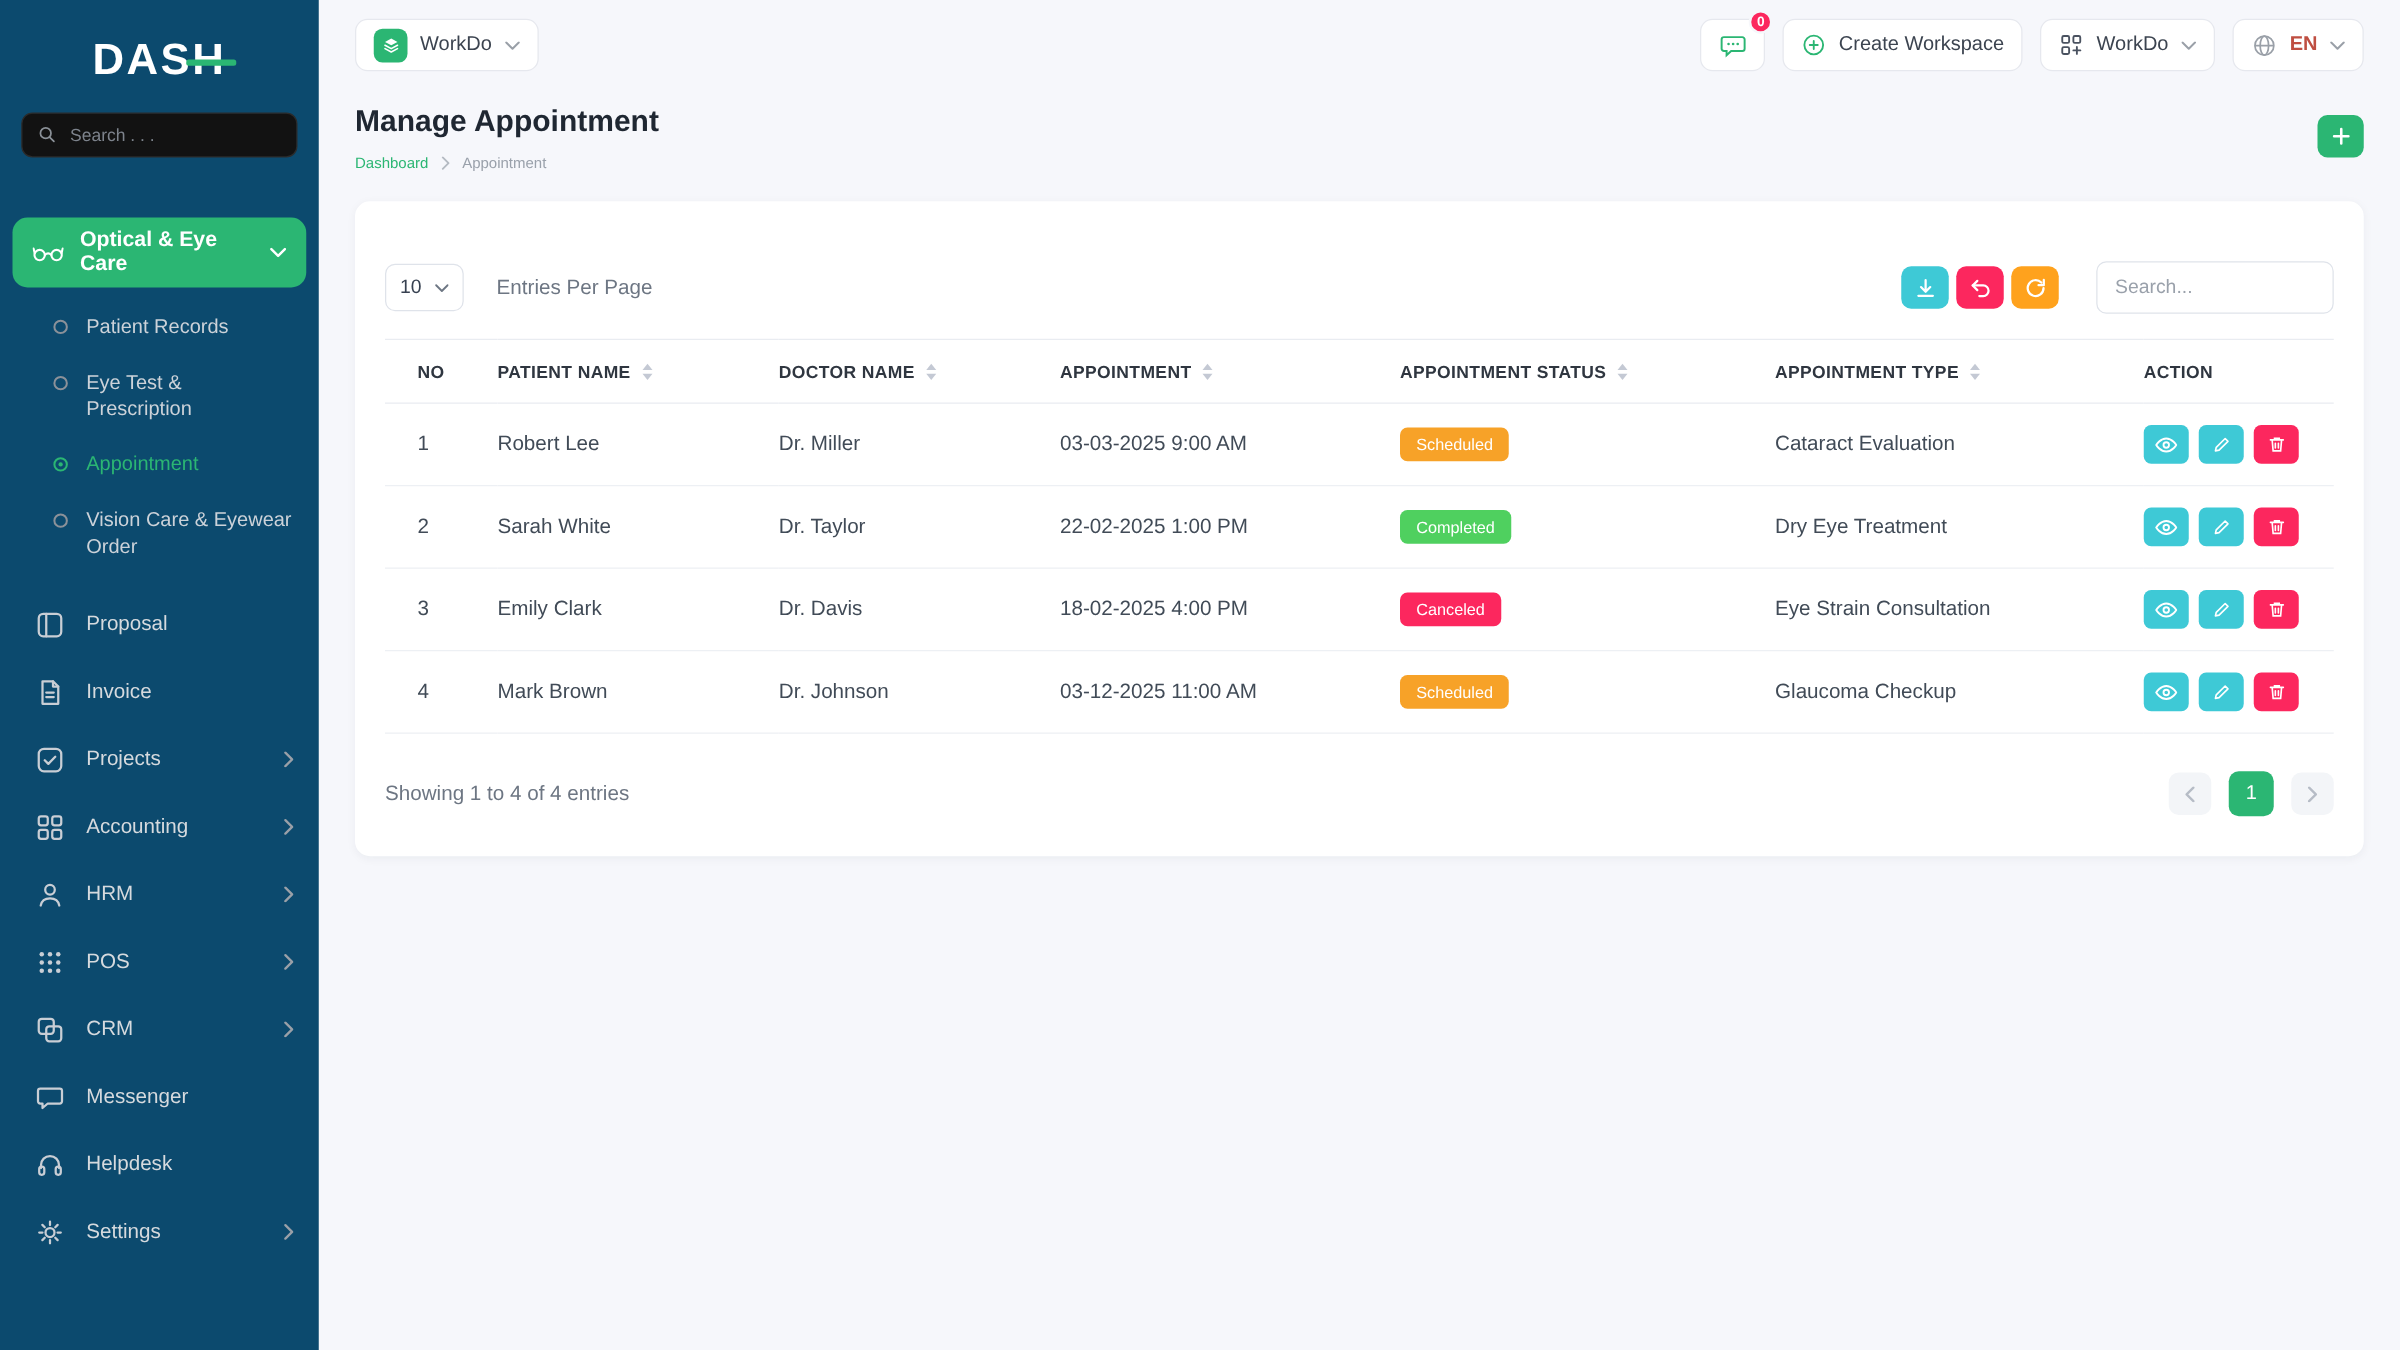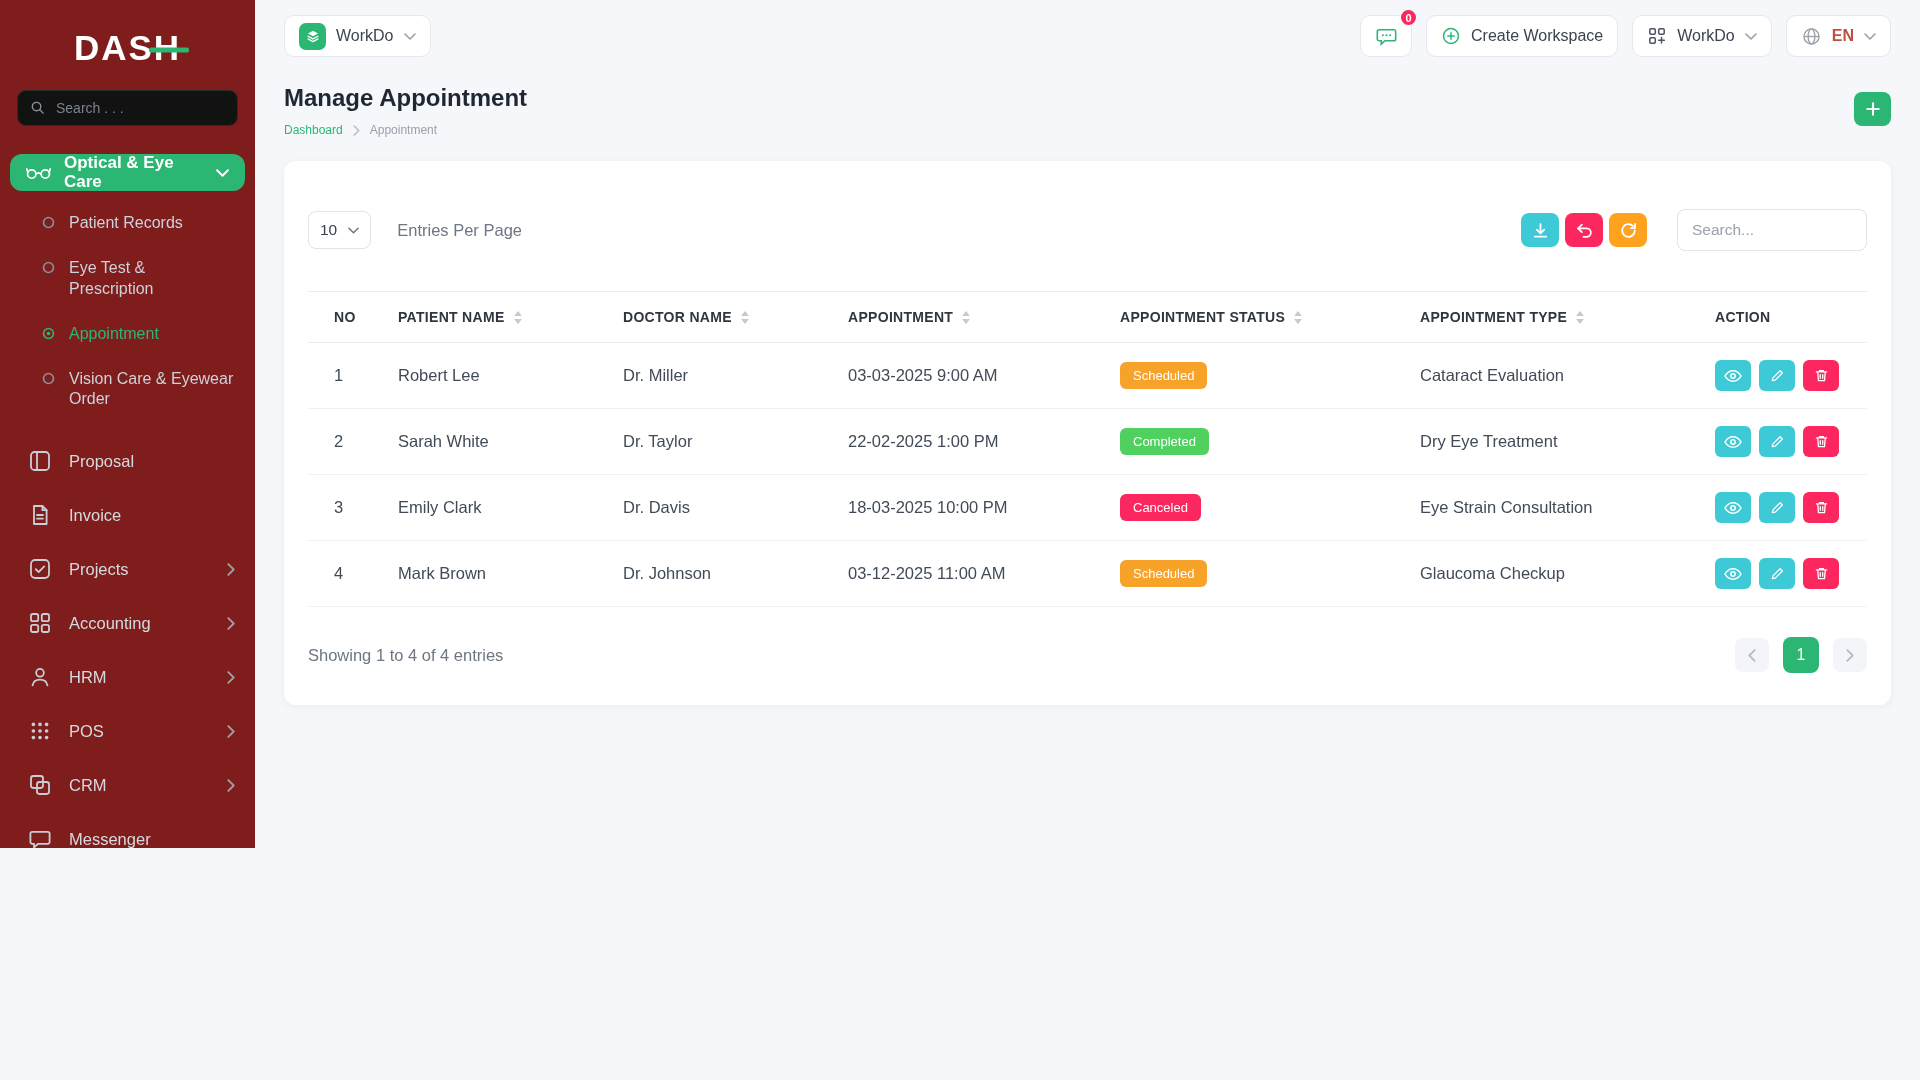--- a/index.html
+++ b/index.html
@@ -6,22 +6,22 @@
   html, body { margin: 0; padding: 0; width: 1920px; height: 1080px; overflow: hidden; }
   body {
     font-family: "Liberation Sans", sans-serif;
     background: #f6f7fb;
     color: #3c4450;
   }
   .app { display: flex; width: 1920px; height: 1080px; }
 
   
   .sidebar {
-    width: 255px; min-width: 255px; height: 848px;
-    background: #7f1d1d; overflow: hidden;
+    width: 255px; min-width: 255px; height: 1080px;
+    background: #0c4a6e; overflow: hidden;
     display: flex; flex-direction: column;
   }
   .logo {
     padding: 28px 0 12px; text-align: center;
     color: #fff; font-weight: 800; font-size: 35px; letter-spacing: 2px;
   }
   .logo .logo-text { position: relative; display: inline-block; }
   .logo .logo-text::after {
     content: ""; position: absolute; right: -8px; top: 54%;
     width: 40px; height: 5px; background: var(--accent, #2bb673);
@@ -145,21 +145,21 @@
   .tool-btn.undo { background: var(--pink, #fc275e); }
   .tool-btn.refresh { background: var(--orange, #ffa21d); }
   .table-search {
     margin-left: 24px; width: 190px; height: 42px;
     border: 1px solid #dfe3ea; border-radius: 8px;
     padding: 0 14px; font-size: 15.5px; color: #374151;
     font-family: "Liberation Sans", sans-serif; outline: none; background: #fff;
   }
   .table-search::placeholder { color: #9aa1ab; }
 
-  .table-wrap { margin-top: 40px; }
+  .table-wrap { margin-top: 20px; }
   table { width: 100%; border-collapse: collapse; table-layout: fixed; }
   thead th {
     text-align: left; font-size: 14px; font-weight: 700; color: #2f3640;
     letter-spacing: 0.3px; padding: 17px 8px 17px 0;
     border-top: 1px solid #e9ecf1; border-bottom: 1px solid #e9ecf1;
   }
   thead th .th-inner { display: inline-flex; align-items: center; gap: 9px; }
   th:first-child, td:first-child { padding-left: 26px; }
   tbody td {
     font-size: 16.5px; color: #414b57; padding: 17px 8px 17px 0;
@@ -650,21 +650,21 @@
                         </g>
                       </svg>
                     </div>
                 </div>
               </td>
             </tr>
             <tr>
               <td>3</td>
               <td>Emily Clark</td>
               <td>Dr. Davis</td>
-              <td>18-03-2025 10:00 PM</td>
+              <td>18-02-2025 4:00 PM</td>
               <td><span class="status-badge" style="background-color: rgb(252, 39, 94);">Canceled</span></td>
               <td>Eye Strain Consultation</td>
               <td>
                 <div class="row-actions">
                   <div class="action-btn view">
                       <svg viewBox="0 0 18 14" width="18" height="14">
                         <path d="M1 7s3-5.2 8-5.2S17 7 17 7s-3 5.2-8 5.2S1 7 1 7z" fill="none" stroke="#fff" stroke-width="1.5"></path>
                         <circle cx="9" cy="7" r="2.2" fill="none" stroke="#fff" stroke-width="1.5"></circle>
                       </svg>
                     </div>

